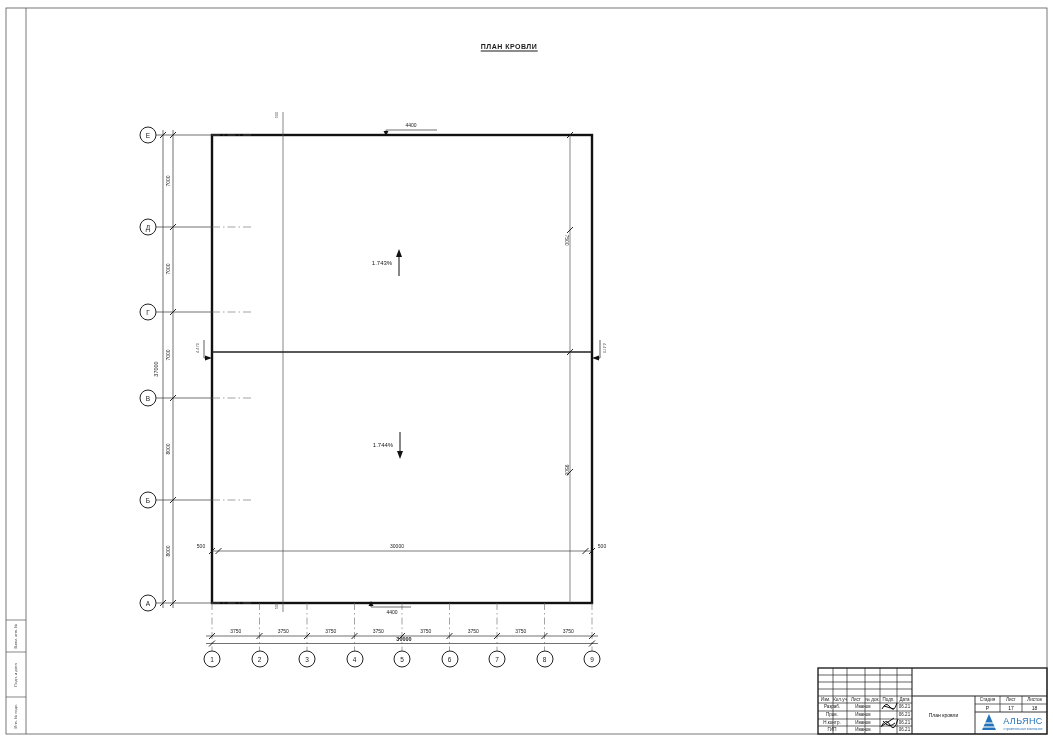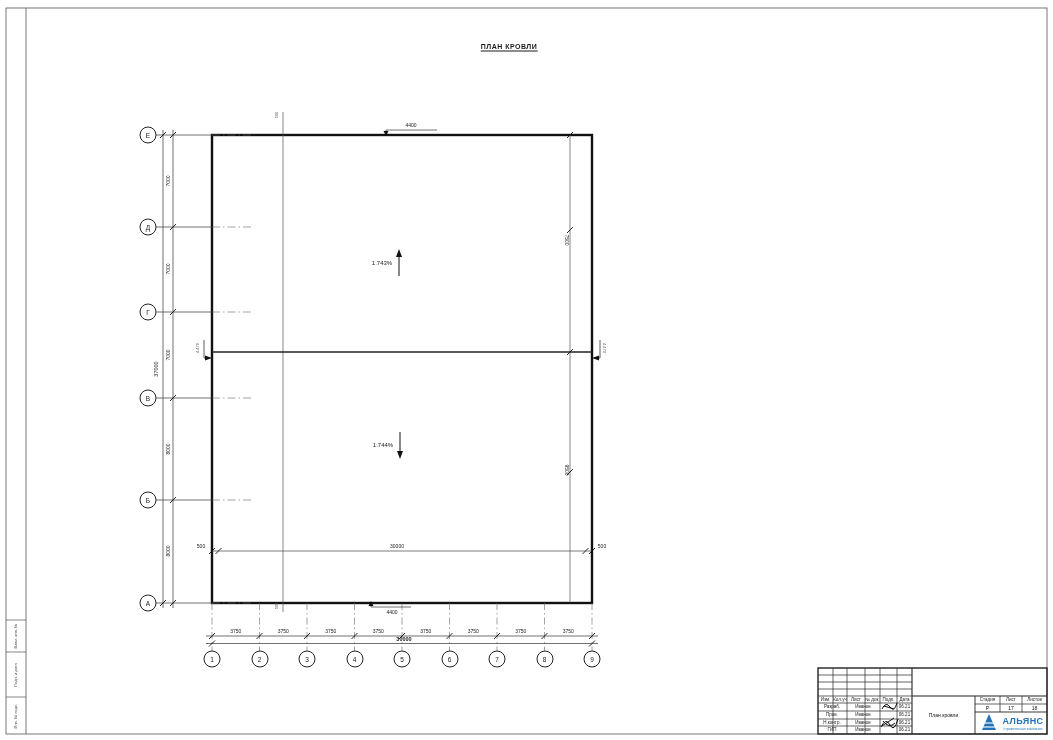--- a/index.html
+++ b/index.html
@@ -13,21 +13,21 @@
   .tiny{font-size:4px;color:#555;}
   .bold{font-weight:bold;}
   .title{font-size:7px;font-weight:bold;letter-spacing:.5px;border-bottom:.8px solid #1a1a1a;
          padding-bottom:1px;}
   .bubble{position:absolute;z-index:2;width:15px;height:15px;border:1px solid #222;
           border-radius:50%;background:#fff;display:flex;align-items:center;
           justify-content:center;font-size:6.5px;transform:translate(-50%,-50%);}
   .slope{font-size:6px;}
   .tb{font-size:4.5px;color:#222;}
   .tb5{font-size:5px;color:#111;}
-  .brand{font-size:9px;font-weight:bold;color:#2472b9;letter-spacing:.4px;}
+  .brand{font-size:9px;font-weight:normal;color:#2472b9;letter-spacing:.4px;}
   .brandsub{font-size:3.5px;color:#2472b9;}
 </style>
 </head>
 <body>
 
 <div class="canvas">
 
   <svg class="lines" width="1053" height="740" viewBox="0 0 1053 740">
 
     <g>

